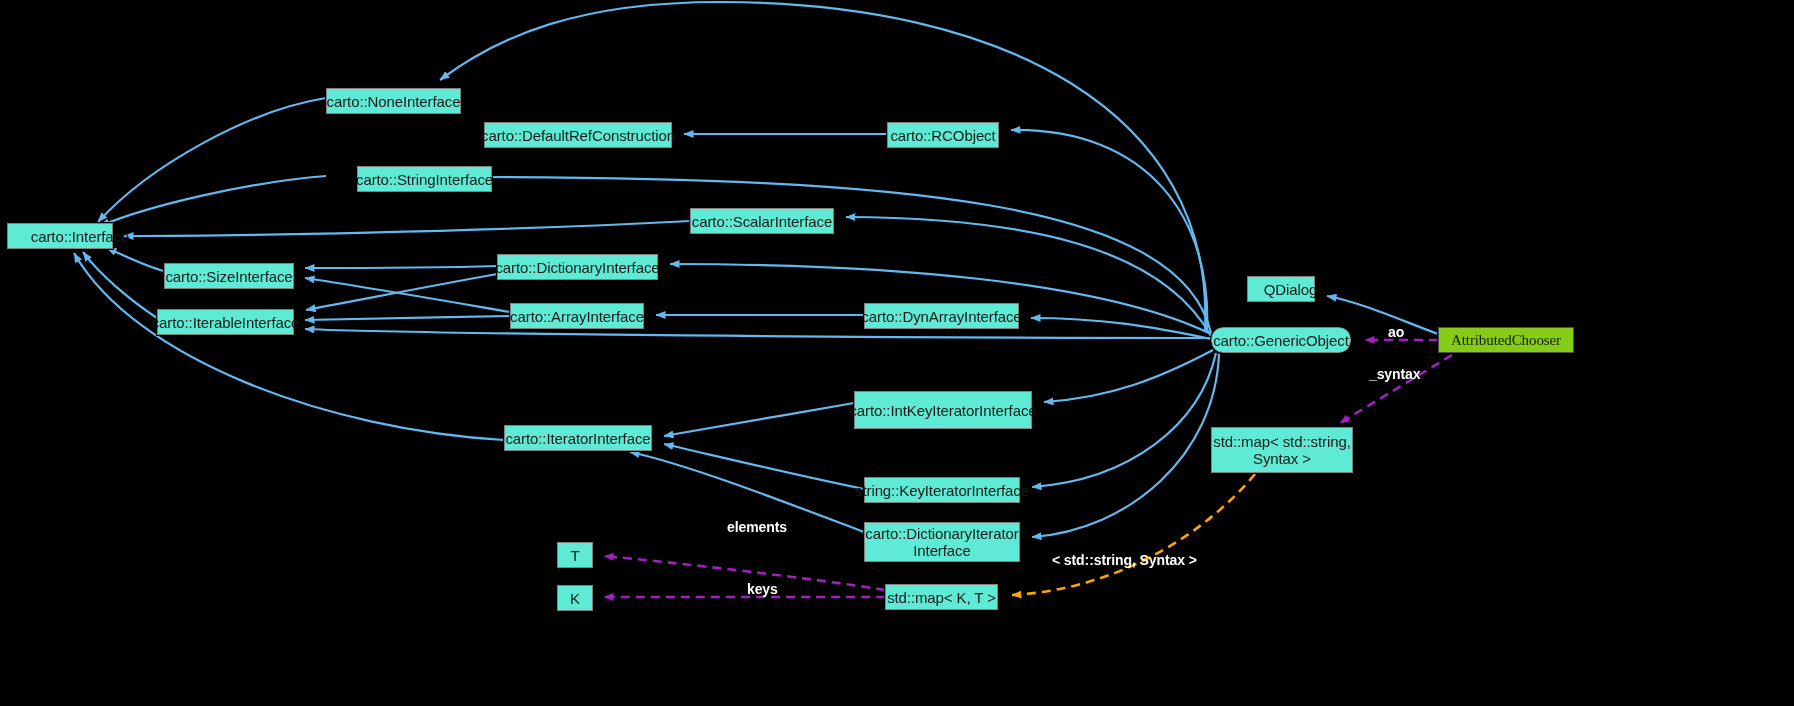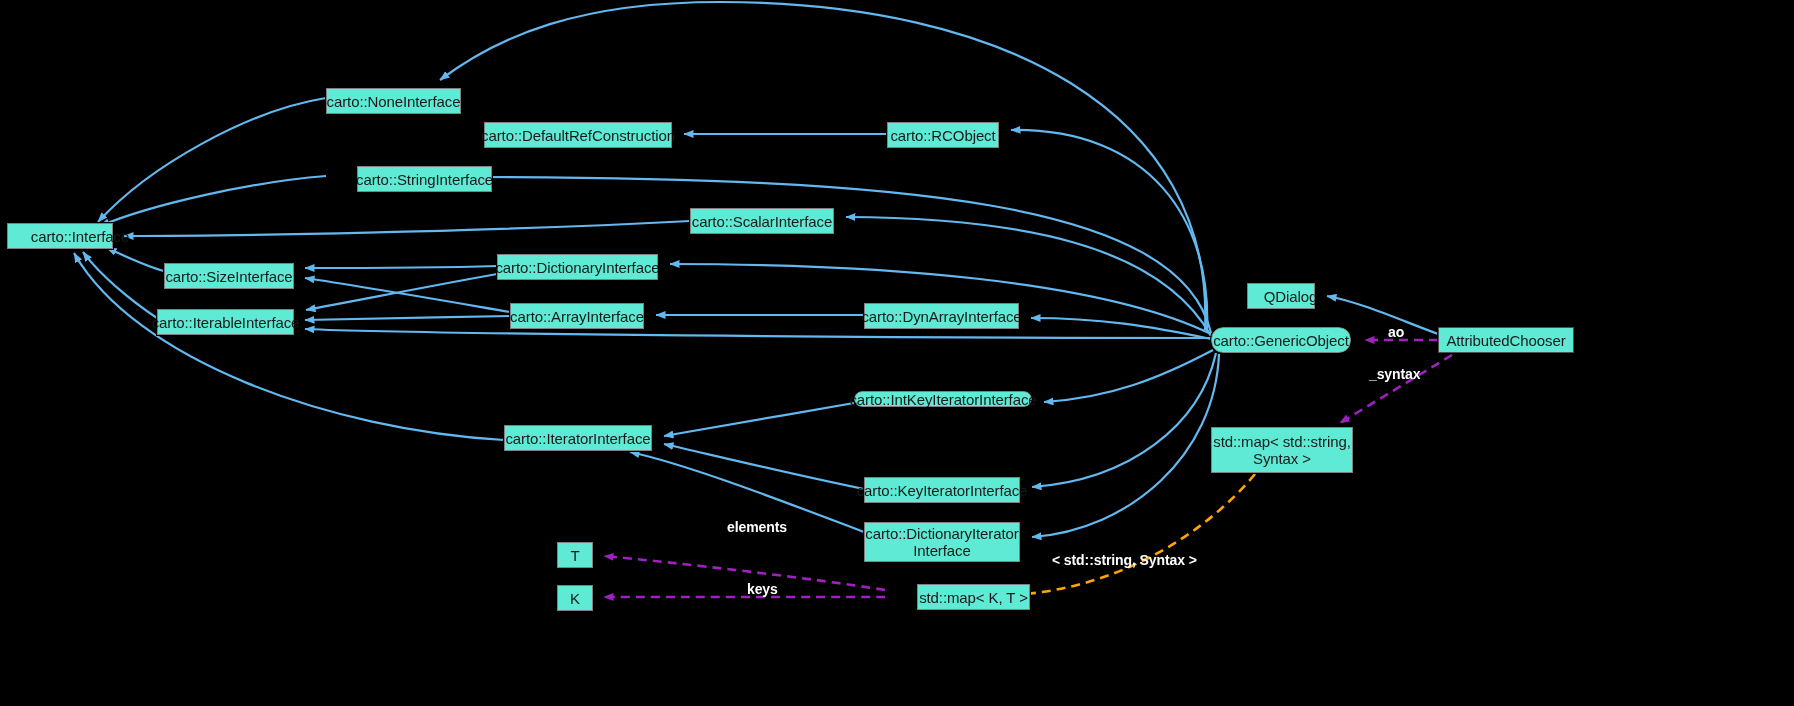--- a/index.html
+++ b/index.html
@@ -34,22 +34,23 @@
     line-height: 17px;
     display: flex;
     align-items: center;
     justify-content: center;
     text-align: center;
     white-space: pre;
     z-index: 5;
     letter-spacing: -0.1px;
   }
   .node.shaded {
-    background: #5eead4;
+    background: #84cc16;
     border: 1px solid #4d4d4d;
+    font-family: Liberation Serif, serif;
   }
   .edge-label {
     position: absolute;
     color: #ffffff;
     font-size: 14px;
     font-weight: bold;
     line-height: 15px;
     white-space: pre;
     z-index: 6;
     letter-spacing: -0.1px;
@@ -129,32 +130,32 @@
       <div class="node" style="left: 484px; top: 122px; width: 188px; height: 26px;">carto::DefaultRefConstruction</div>
       <div class="node" style="left: 887px; top: 122px; width: 112px; height: 26px;">carto::RCObject</div>
       <div class="node" style="left: 326px; top: 166px; width: 135px; height: 26px; margin-left: 31px;">carto::StringInterface</div>
       <div class="node" style="left: 690px; top: 208px; width: 144px; height: 26px;">carto::ScalarInterface</div>
       <div class="node" style="left: 164px; top: 263px; width: 130px; height: 26px;">carto::SizeInterface</div>
       <div class="node" style="left: 497px; top: 254px; width: 161px; height: 26px;">carto::DictionaryInterface</div>
       <div class="node" style="left: 157px; top: 309px; width: 137px; height: 26px;">carto::IterableInterface</div>
       <div class="node" style="left: 510px; top: 303px; width: 134px; height: 26px;">carto::ArrayInterface</div>
       <div class="node" style="left: 864px; top: 303px; width: 155px; height: 26px;">carto::DynArrayInterface</div>
       <div class="node" style="left: 1211px; top: 327px; width: 140px; height: 26px; border-radius: 12px;">carto::GenericObject</div>
-      <div class="node" style="left: 1247px; top: 283px; width: 68px; height: 26px; padding-left: 19px;">QDialog</div>
+      <div class="node" style="left: 1247px; top: 276px; width: 68px; height: 26px; padding-left: 19px;">QDialog</div>
       <div class="node shaded" style="left: 1438px; top: 327px; width: 136px; height: 26px;">AttributedChooser</div>
-      <div class="node" style="left: 854px; top: 391px; width: 178px; height: 16px; border-radius: 8px;">carto::IntKeyIteratorInterface</div>
+      <div class="node" style="left: 854px; top: 391px; width: 178px; height: 38px;">carto::IntKeyIteratorInterface</div>
       <div class="node" style="left: 504px; top: 425px; width: 148px; height: 26px;">carto::IteratorInterface</div>
       <div class="node" style="left: 1211px; top: 427px; width: 142px; height: 46px;">std::map&lt; std::string,
 Syntax &gt;</div>
-      <div class="node" style="left: 864px; top: 477px; width: 156px; height: 26px;">carto::KeyIteratorInterface</div>
+      <div class="node" style="left: 864px; top: 477px; width: 156px; height: 26px;">string::KeyIteratorInterface</div>
       <div class="node" style="left: 864px; top: 522px; width: 156px; height: 40px;">carto::DictionaryIterator
 Interface</div>
       <div class="node" style="left: 557px; top: 542px; width: 36px; height: 26px;">T</div>
       <div class="node" style="left: 557px; top: 585px; width: 36px; height: 26px;">K</div>
-      <div class="node" style="left: 885px; top: 584px; width: 113px; height: 26px; margin-left: 32px;">std::map&lt; K, T &gt;</div>
+      <div class="node" style="left: 885px; top: 584px; width: 113px; height: 26px;">std::map&lt; K, T &gt;</div>
     </div>
   <div id="labels-layer">
       <div class="edge-label" style="left: 1388px; top: 325px;">ao</div>
       <div class="edge-label" style="left: 1369px; top: 367px;">_syntax</div>
       <div class="edge-label" style="left: 1052px; top: 533px; margin-top: 20px;">&lt; std::string, Syntax &gt;</div>
       <div class="edge-label" style="left: 727px; top: 520px;">elements</div>
       <div class="edge-label" style="left: 747px; top: 582px;">keys</div>
     </div>
 
 </div>

